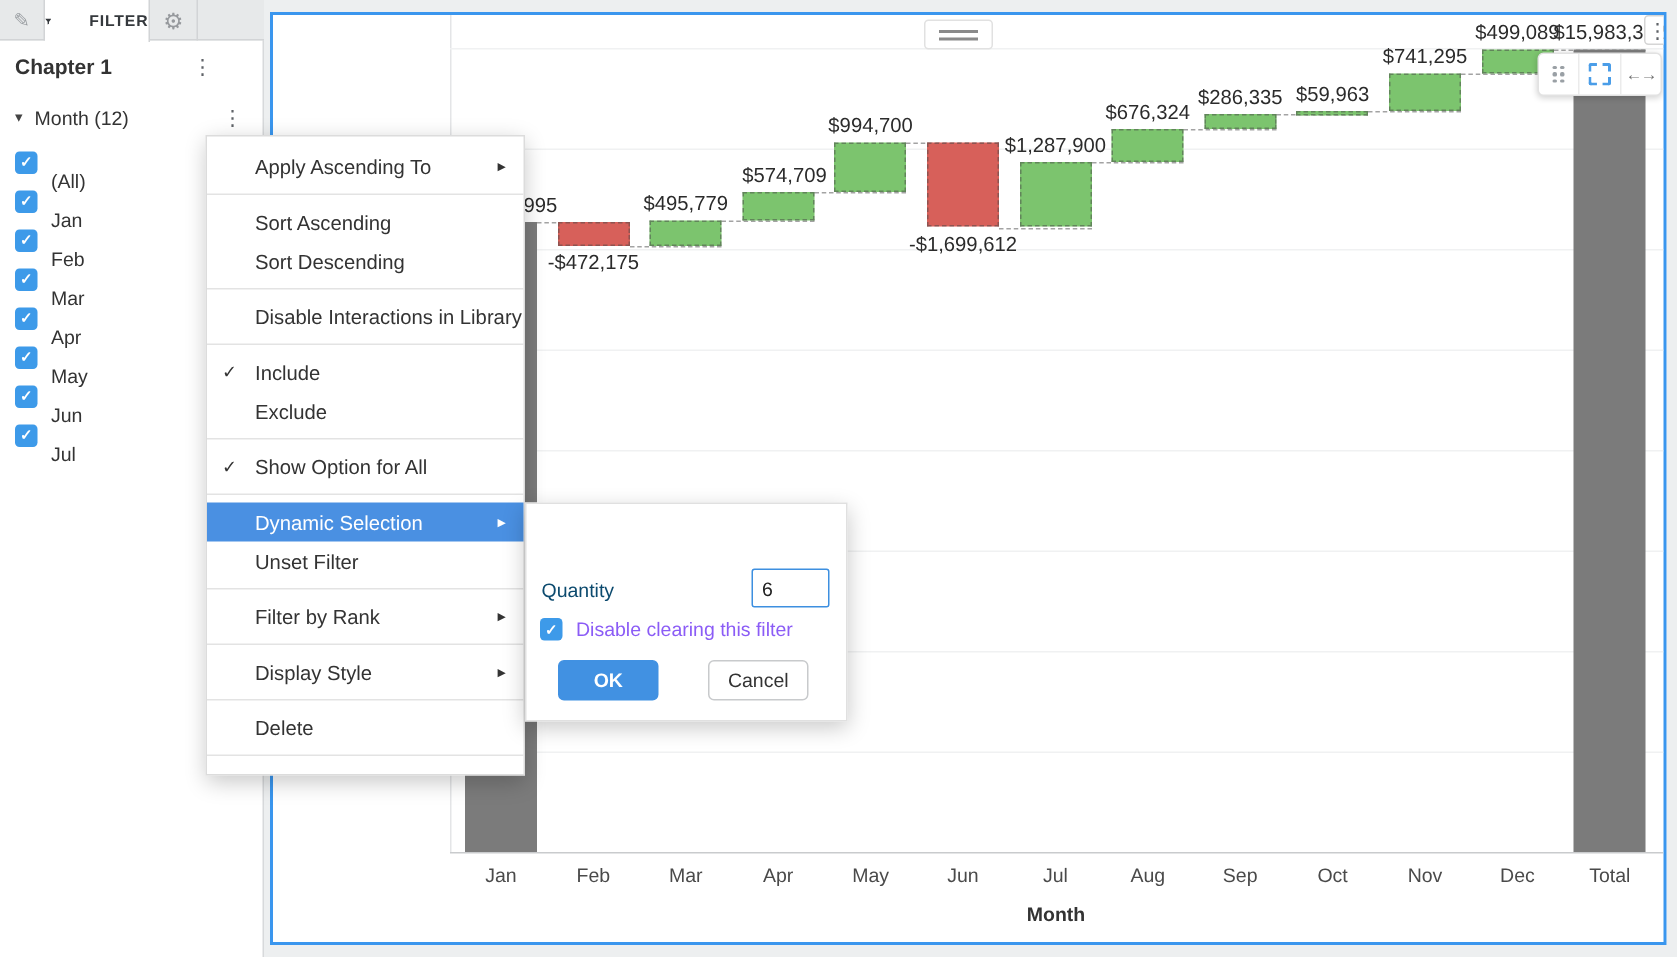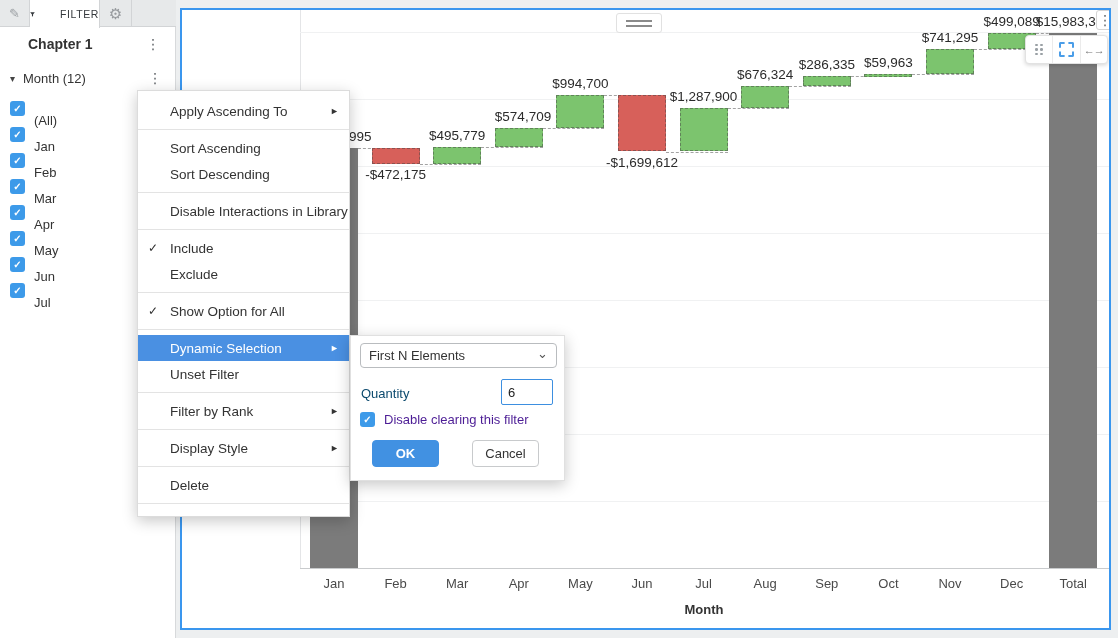--- a/index.html
+++ b/index.html
@@ -5,24 +5,24 @@
   * { margin:0; padding:0; box-sizing:border-box; }
   body { background:#e9ebec; font-family:"Liberation Sans", sans-serif; }
   .canvas { position:relative; width:1118px; height:638px; background:#edeff0; overflow:hidden; }
 
   
   .sidebar { position:absolute; left:0; top:0; width:176px; height:638px; background:#fff; border-right:1px solid #d7d9db; }
   .tabstrip { position:absolute; left:0; top:0; width:176px; height:27px; background:#e7e9ea; border-bottom:1px solid #d2d4d6; display:flex; }
   .tab { height:27px; display:flex; align-items:center; justify-content:center; border-right:1px solid #d2d4d6; cursor:pointer; }
   .tab-pencil { width:30px; color:#9b9fa3; font-size:13px; }
   .tab-filter { width:70px; background:#fff; height:28px; z-index:2; }
-  .tab-filter .tab-label { font-size:10.5px; font-weight:normal; letter-spacing:.6px; color:#35393d; margin-left:5px;padding-left:20px; }
+  .tab-filter .tab-label { font-size:10.5px; font-weight:bold; letter-spacing:.6px; color:#35393d; margin-left:5px;padding-left:20px; }
   .tab-gear { width:32px; color:#96999d; font-size:15px; }
   .funnel { width:11px; height:11px; }
-  .group-header { position:absolute; left:18px; top:32px; width:156px; height:24px; display:flex; align-items:center; padding:0 10px; }
+  .group-header { position:absolute; left:0; top:32px; width:156px; height:24px; display:flex; align-items:center; padding:0 10px; }
   .group-header .title { font-size:14px; font-weight:bold; color:#333; flex:1; }
   .kebab { color:#5f6368; font-size:14px; line-height:1; cursor:pointer; padding:0 4px; }
   .filter-head { position:absolute; left:0; top:66px; width:176px; height:24px; display:flex; align-items:center; padding:0 10px; }
   .filter-head .tri { font-size:10px; color:#444; margin-right:8px; cursor:pointer; }
   .filter-head .fname { font-size:13px; color:#333; flex:1; }
   #filter-list { position:absolute; left:0; top:95px; width:176px; }
   .f-row { height:26px; display:flex; align-items:center; padding-left:10px; cursor:pointer; }
   .cb { width:15px; height:15px; background:#3d9ae9; border-radius:3px; color:#fff; font-size:10px; font-weight:bold; display:flex; align-items:center; justify-content:center; }
   .f-row .f-label { font-size:13px; color:#333; margin-left:9px;margin-top:24px; }
 
@@ -57,21 +57,21 @@
   .menu-item.hl .mi-arrow, .menu-item.hl .mi-check { color:#fff; }
   .menu-divider { height:1px; background:#e3e3e3; margin:5px 0; }
 
   
   .dialog { position:absolute; left:350px; top:335px; width:215px; height:146px; background:#fff; border:1px solid #e0e0e0; box-shadow:0 4px 14px rgba(0,0,0,.22); z-index:120; }
   .mode-select { position:absolute; left:9px; top:7px; width:197px; height:25px; border:1px solid #b9bcbf; border-radius:4px; display:flex; align-items:center; padding:0 8px; font-size:13px; color:#333; cursor:pointer; background:#fff; }
   .mode-select .chev { margin-left:auto; font-size:13px; color:#555; margin-top:-5px; }
   .qty-label { position:absolute; left:10px; top:50px; font-size:13px; color:#0c4a6e; }
   .qty-input { position:absolute; left:150px; top:43px; width:52px; height:26px; border:1.5px solid #3d8fe0; border-radius:2px; font-size:13px; color:#222; padding-left:6px; outline:none; font-family:"Liberation Sans",sans-serif; }
   .dlg-check-row { position:absolute; left:9px; top:76px; display:flex; align-items:center; }
-  .dlg-check-row .f-label { font-size:13px; color:#4c1d95; margin-left:9px; }
+  .dlg-check-row .f-label { font-size:13px; color:#8b5cf6; margin-left:9px; }
   .btn { position:absolute; top:104px; height:27px; width:67px; border-radius:4px; font-size:13px; display:flex; align-items:center; justify-content:center; cursor:pointer; }
   .btn-ok { left:21px; background:#4191e2; color:#fff; font-weight:600; border:1px solid #4191e2; }
   .btn-cancel { left:121px; background:#fff; color:#333; border:1px solid #c8cacc; }
 </style>
 </head>
 <body>
 
 <div class="canvas">
 
   <aside class="sidebar">
@@ -290,24 +290,20 @@
         <span class="mi-arrow">►</span>
       </div>
       <div class="menu-divider"></div>
       <div class="menu-item">
         <span>Delete</span>
       </div>
       <div class="menu-divider"></div>
     </div>
 
   <div class="dialog">
-    <div class="mode-select">
-      <span>First N Elements</span>
-      <span class="chev">⌄</span>
-    </div>
     <span class="qty-label">Quantity</span>
     <input class="qty-input" type="text" value="6" style="">
     <div class="dlg-check-row">
       <span class="cb">
           <span>✓</span>
         </span>
       <span class="f-label">Disable clearing this filter</span>
     </div>
     <div class="btn btn-ok">OK</div>
     <div class="btn btn-cancel">Cancel</div>

